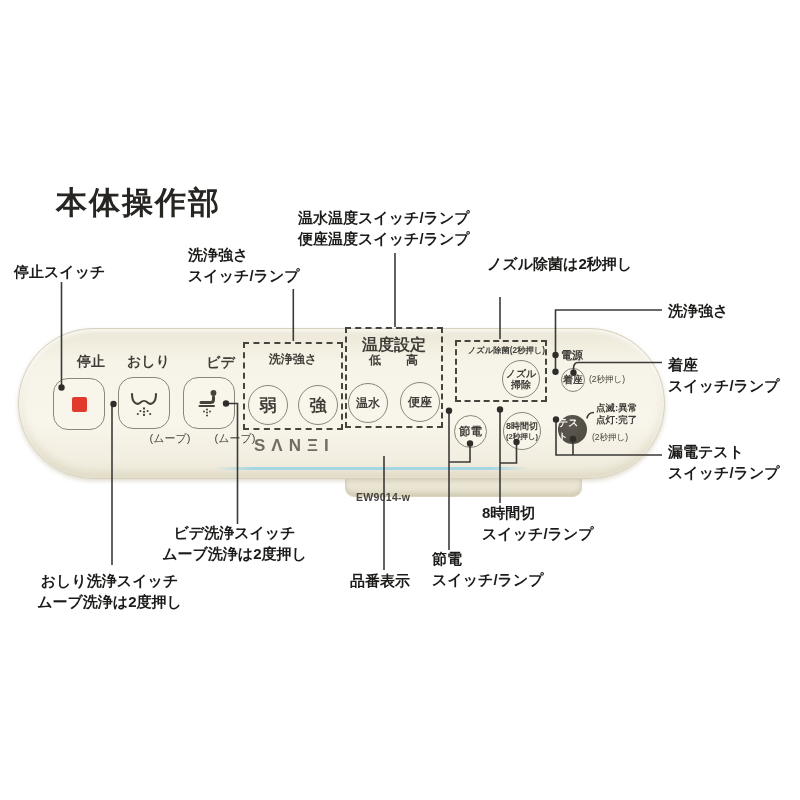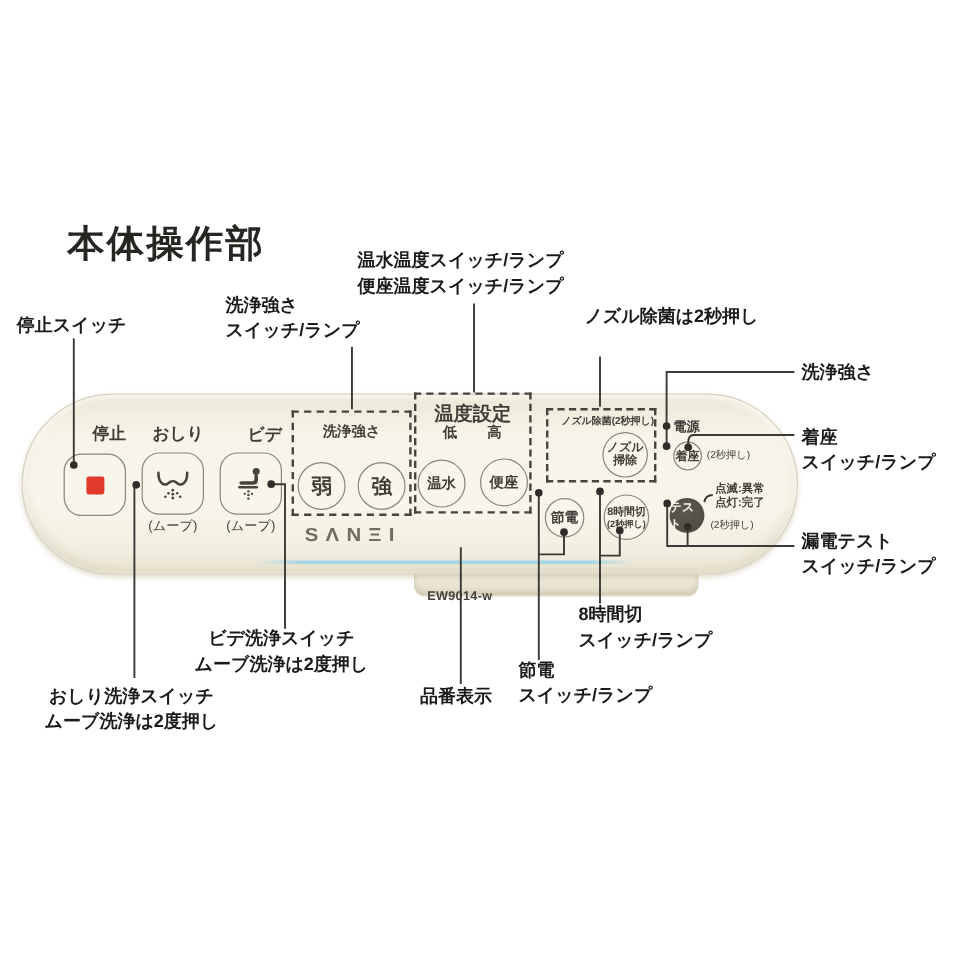--- a/index.html
+++ b/index.html
@@ -32,21 +32,21 @@
        border:1px solid #d9d3c0;border-radius:0 0 9px 9px;
        box-shadow:inset 0 -3px 4px rgba(170,160,128,.35);}
   .panel,.onpanel{z-index:1;}
   .blueline{left:215px;top:467px;width:313px;height:2.5px;z-index:2;
             background:linear-gradient(90deg,rgba(165,214,228,0),#a5d6e4 12%,#a5d6e4 88%,rgba(165,214,228,0));}
   
   .onpanel{color:#45423c;}
   .btnlabel{font-size:14px;font-weight:600;text-align:right;color:#3f3d38;white-space:nowrap;}
   .sq-btn{width:52px;height:52px;border:1.6px solid #8a867a;border-radius:15px;background:#f8f5eb;
           box-sizing:border-box;display:flex;align-items:center;justify-content:center;}
-  .movelbl{font-size:11px;color:#45423c;text-align:center;width:56px;white-space:nowrap;}
+  .movelbl{font-size:11px;color:#45423c;text-align:center;width:56px;white-space:nowrap;margin-left:26px;}
   .redsq{width:15px;height:15px;background:#e13a2d;border-radius:2px;}
   .dashedbox{border:2px dashed #45443f;box-sizing:border-box;}
   .grouptitle{font-size:12px;font-weight:600;color:#3f3d38;text-align:center;white-space:nowrap;}
   .circle{border:1.4px solid #8a867a;border-radius:50%;background:#f8f5ea;box-sizing:border-box;
           display:flex;align-items:center;justify-content:center;text-align:center;color:#3f3d38;}
   .c40{width:40px;height:40px;font-size:17px;font-weight:600;}
   .c-small{font-size:12px;font-weight:600;text-align:center;}
   .lowhigh{font-size:12px;font-weight:600;color:#3f3d38;}
   .nozzletitle{font-size:8.3px;font-weight:600;color:#3f3d38;white-space:nowrap;text-align:right;}
   .nozzlebtn{width:38px;height:38px;font-size:10px;font-weight:600;line-height:1.15;}

